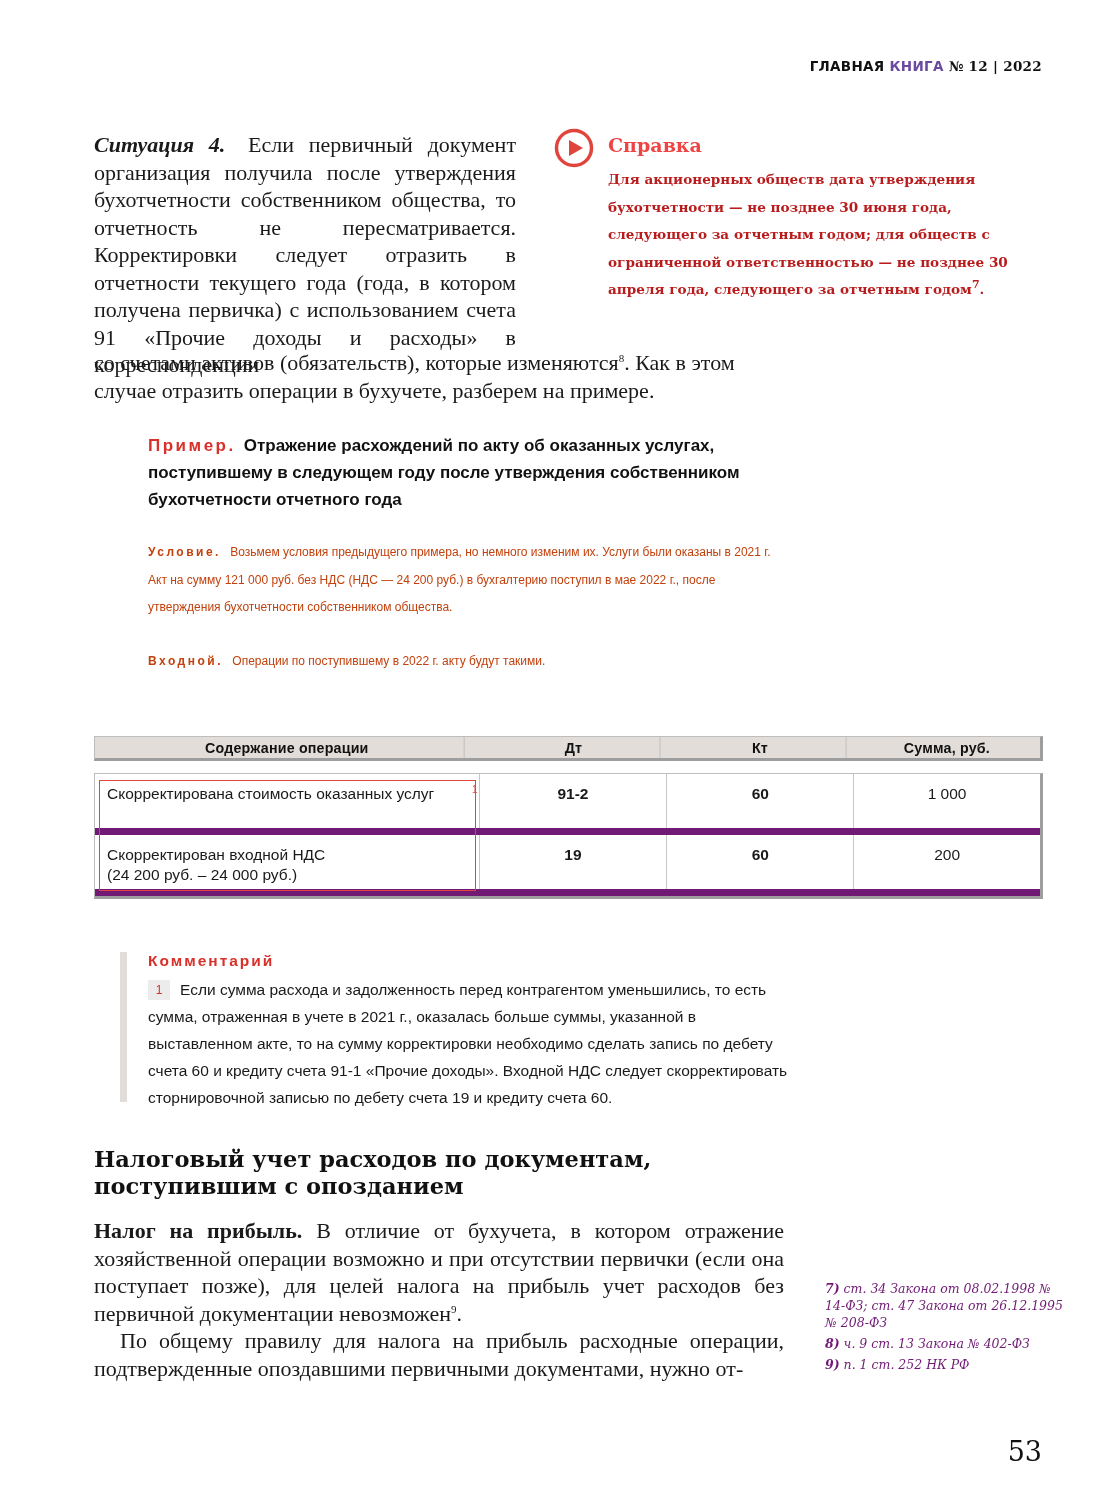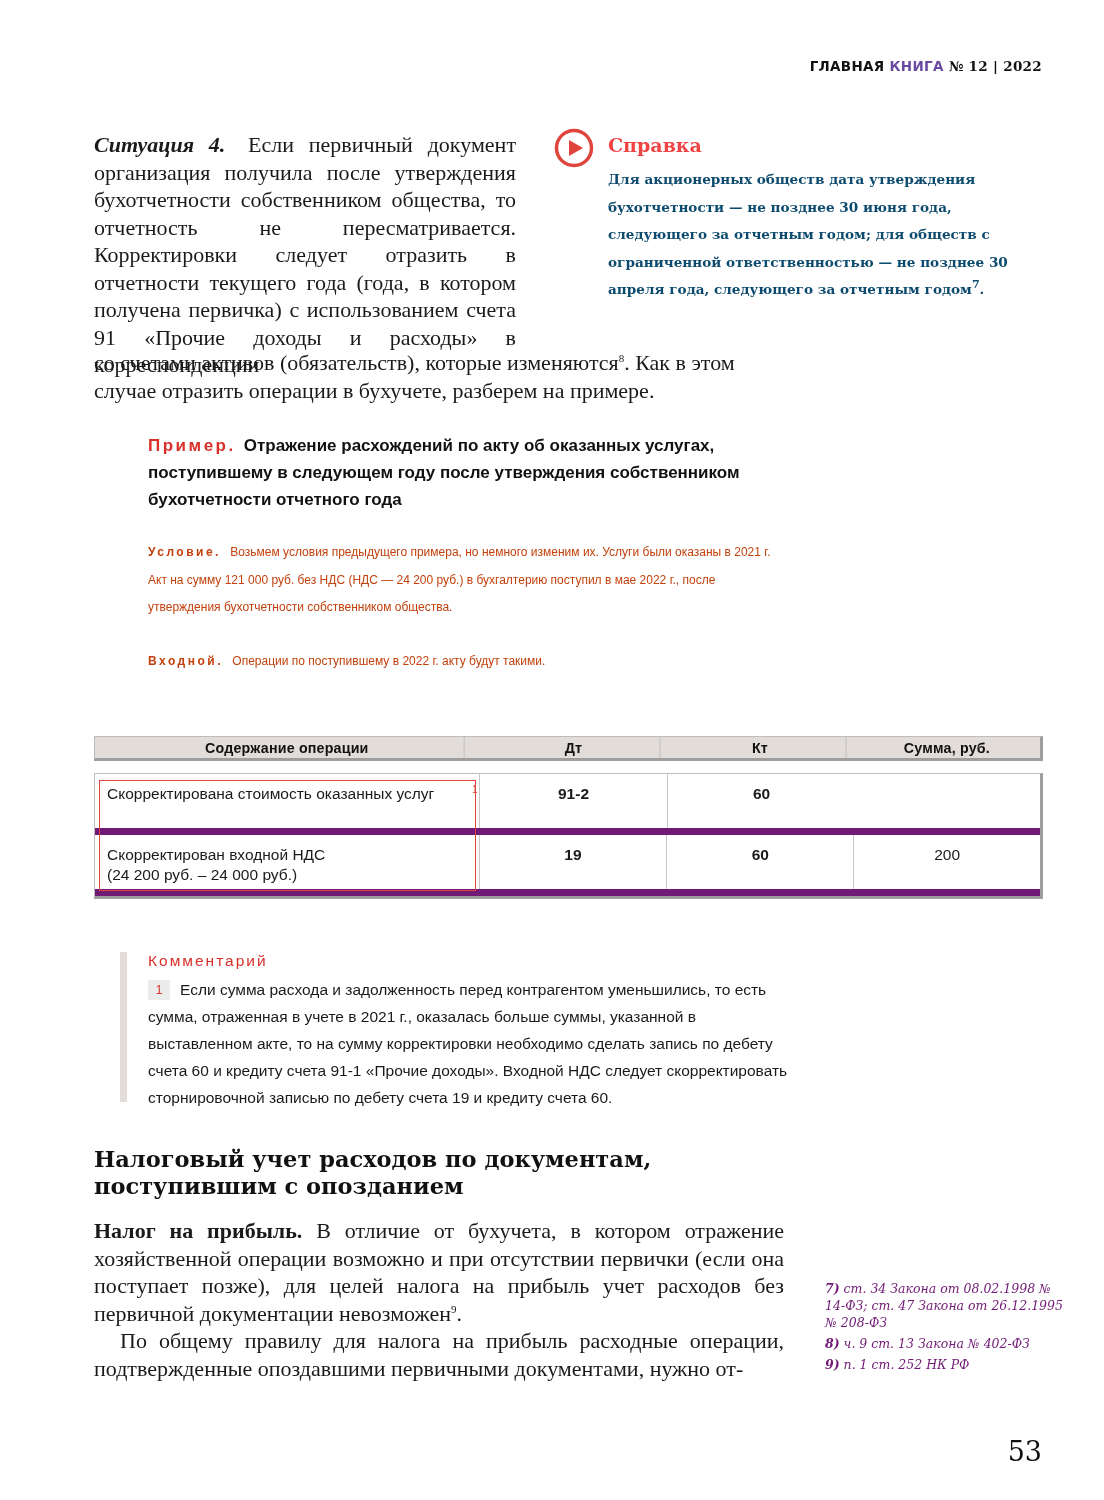--- a/index.html
+++ b/index.html
@@ -14,21 +14,21 @@
   .body-text { font-family: "Liberation Serif", serif; font-size: 22px; line-height: 27.5px; color: #1a1a1a; }
   .situ { position: absolute; left: 94px; top: 131px; width: 422px; }
   .situ-cont { position: absolute; left: 94px; top: 349px; width: 690px; }
   .situ .lead { font-weight: bold; font-style: italic; margin-right: 8px; }
   sup { font-size: 11px; line-height: 0; vertical-align: super; }
 
   
   .ref { position: absolute; left: 554px; top: 128px; width: 480px; }
   .ref .play-icon { position: absolute; left: 0; top: 0; width: 40px; height: 40px; }
   .ref .ref-title { position: absolute; left: 54px; top: 6px; font-family: "DejaVu Serif", serif; font-weight: bold; font-size: 19px; color: #ef4444; }
-  .ref .ref-body { position: absolute; left: 54px; top: 38px; width: 420px; font-family: "DejaVu Serif", serif; font-weight: bold; font-size: 13.6px; line-height: 27.5px; color: #0c4a6e; }
+  .ref .ref-body { position: absolute; left: 54px; top: 38px; width: 420px; font-family: "DejaVu Serif", serif; font-weight: bold; font-size: 13.6px; line-height: 27.5px; color: #b91c1c; }
 
   
   .example { position: absolute; left: 148px; top: 432px; width: 640px; font-family: "Liberation Sans", sans-serif; }
   .example .ex-title { font-size: 17px; font-weight: bold; line-height: 27px; color: #111; }
   .example .ex-label { color: #d9302a; letter-spacing: 2.5px; margin-right: 8px; }
   .example .para { font-size: 12px; line-height: 27.5px; margin-top: 26px; color: #c2410c; }
   .example .para .lbl { font-weight: bold; letter-spacing: 2.5px; margin-right: 6px; }
   .example .para.sol { margin-top: 26px; }
 
   
@@ -44,21 +44,21 @@
   .td.desc { padding-left: 12px; }
   .td.num { text-align: center; font-weight: bold; }
   .td.amt { text-align: center; }
   .c1 { width: 385px; } .c2 { width: 188px; } .c3 { width: 187px; } .c4 { width: 186px; }
   .highlight-box { position: absolute; left: 4px; top: 6px; width: 377px; height: 111px; border: 1.5px solid #e0453d; box-sizing: border-box; pointer-events: none; }
   .callout-num { position: absolute; left: 377px; top: 10px; font-size: 10px; color: #e0453d; }
 
   
   .comment { position: absolute; left: 120px; top: 952px; width: 660px; font-family: "Liberation Sans", sans-serif; }
   .comment .bar { position: absolute; left: 0; top: 0; width: 7px; height: 150px; background: #e2ddd9; }
-  .comment .c-title { position: absolute; left: 28px; top: 0; font-size: 15.5px; font-weight: normal; color: #d9302a; letter-spacing: 2px; }
+  .comment .c-title { position: absolute; left: 28px; top: 0; font-size: 15.5px; font-weight: bold; color: #d9302a; letter-spacing: 2px; }
   .comment .c-body { position: absolute; left: 28px; top: 24px; width: 640px; font-size: 15.5px; line-height: 27px; color: #1a1a1a; }
   .comment .c-num { display: inline-block; width: 22px; height: 20px; background: #ececec; color: #d9302a; font-size: 12px; text-align: center; line-height: 20px; margin-right: 10px; vertical-align: 1px; }
 
   
   .section-h { position: absolute; left: 94px; top: 1146px; width: 700px; font-family: "DejaVu Serif", serif; font-weight: bold; font-size: 22.5px; line-height: 27px; color: #111; }
   .tax { position: absolute; left: 94px; top: 1217px; width: 690px; }
   .tax .lead { font-weight: bold; }
   .tax .indent { text-indent: 26px; }
 
   
@@ -117,20 +117,21 @@
     <div class="th c3">Кт</div>
     <div class="th c4">Сумма, руб.</div>
   </div>
   <div class="tbody">
     <div class="tr">
       <div class="td desc c1">
         <div>Скорректирована стоимость оказанных услуг</div>
       </div>
       <div class="td num c2">91-2</div>
       <div class="td num c3">60</div>
+      <div class="td amt c4">1 000</div>
     </div>
     <div class="tr">
       <div class="td desc c1">
         <div>Скорректирован входной НДС</div>
         <div>(24 200 руб. – 24 000 руб.)</div>
       </div>
       <div class="td num c2">19</div>
       <div class="td num c3">60</div>
       <div class="td amt c4">200</div>
     </div>

